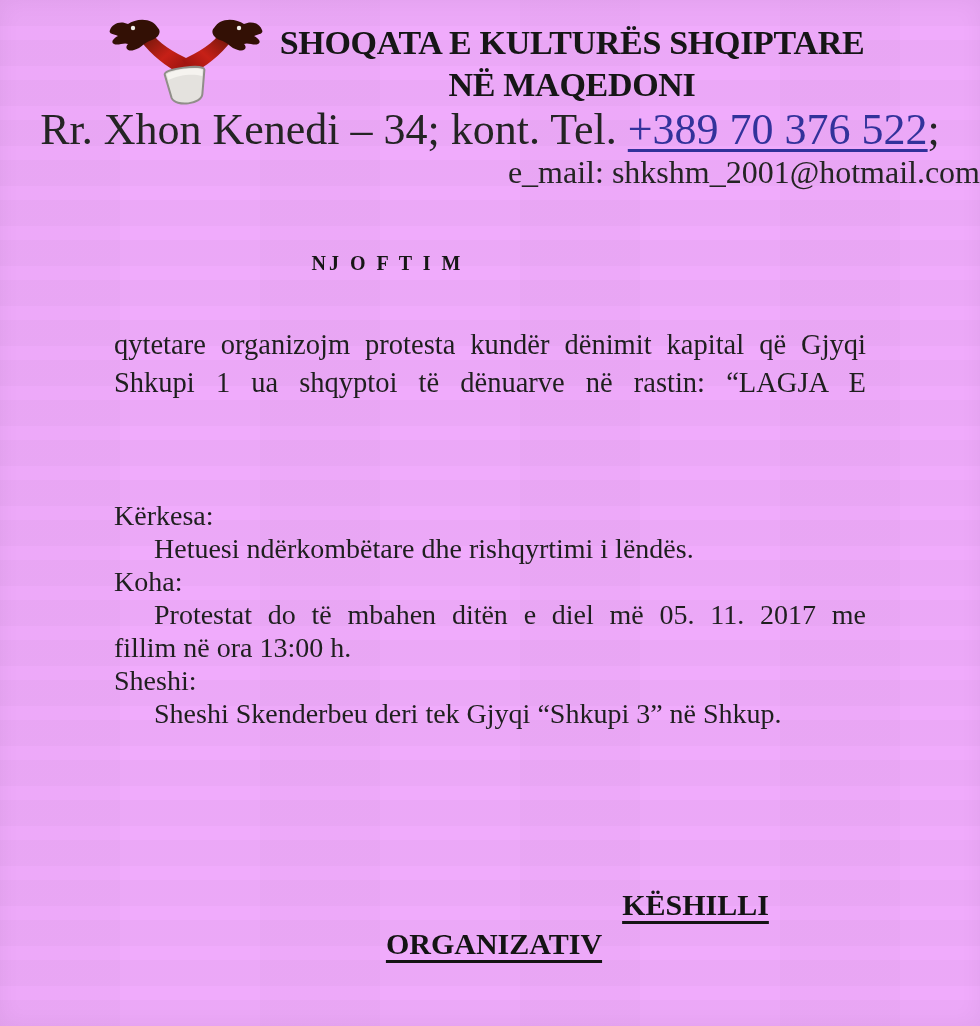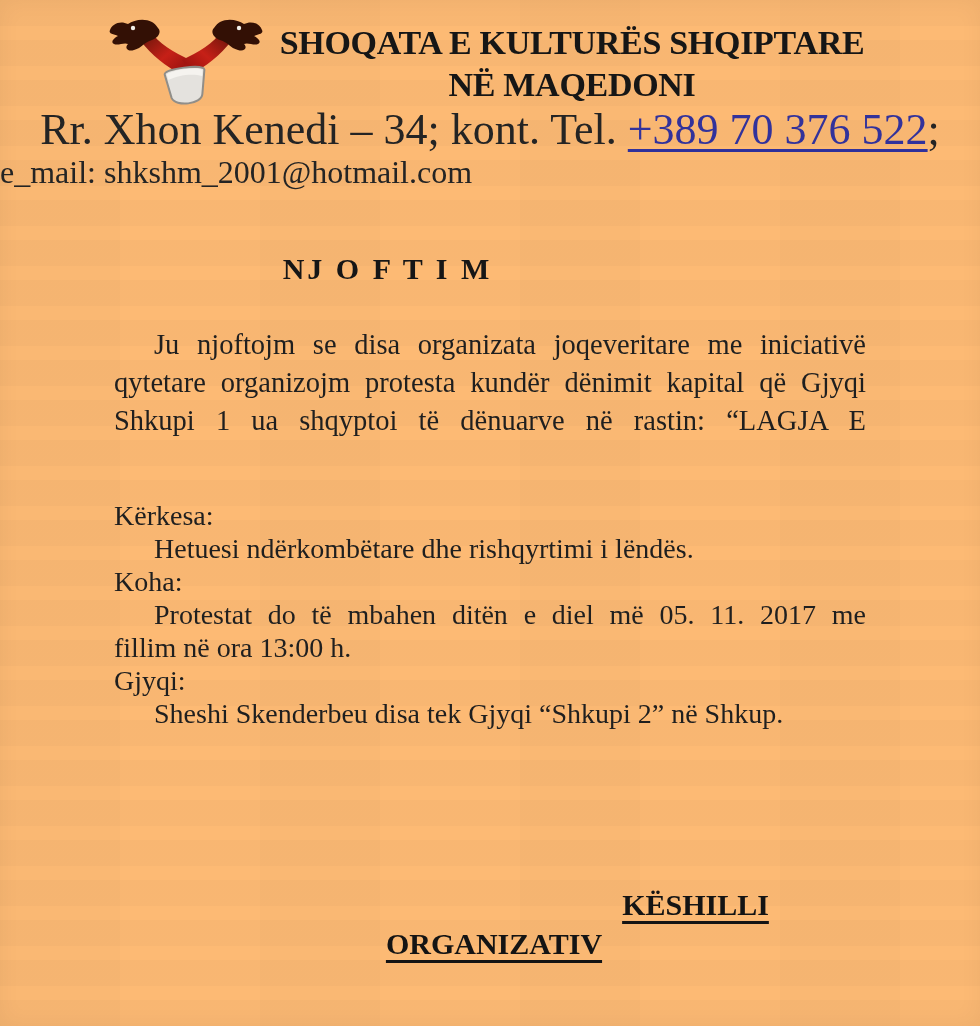--- a/index.html
+++ b/index.html
@@ -1,20 +1,20 @@
 <!DOCTYPE html>
 <html><head>
 <meta charset="utf-8">
 <style>
   html,body { margin:0; padding:0; background:#ffffff; }
   .page {
     position:relative;
     width:980px; height:1026px;
     margin:0 auto;
-    background:#fdba74;
+    background:#f0abfc;
     box-shadow: inset 0 0 22px rgba(0,0,0,0.05);
     overflow:hidden;
     font-family:"Liberation Serif","DejaVu Serif",serif;
     color:#1f1f1f;
   }
   
   .page::before{
     content:""; position:absolute; inset:0; pointer-events:none;
     background:
       repeating-linear-gradient(180deg, rgba(0,0,0,0.018) 0 26px, rgba(0,0,0,0) 26px 40px),
@@ -27,31 +27,31 @@
     position:absolute; left:248px; top:22px; width:648px;
     text-align:center; font-weight:bold; font-size:34px; line-height:42px;
     letter-spacing:-0.3px; color:#161616;
   }
   .contact-line {
     position:absolute; left:0; top:110px; width:980px;
     text-align:center; font-size:44px; line-height:40px; color:#242424;
   }
   .email-line {
     position:absolute; left:0; top:152px; width:980px;
-    text-align:left; font-size:32px; line-height:40px; color:#242424;
+    text-align:right; font-size:32px; line-height:40px; color:#242424;
   }
   .phone-link {
     color:#32329b; text-decoration:underline;
     text-decoration-thickness:3px; text-underline-offset:5px;
     cursor:pointer;
   }
 
   .notice-title {
     position:absolute; left:0; top:252px; width:775px;
-    text-align:center; font-weight:bold; font-size:30px;
+    text-align:center; font-weight:bold; font-size:20px;
     letter-spacing:3px; color:#161616;
   }
 
   .para1 {
     position:absolute; left:114px; top:326px; width:752px;
     font-size:28.5px;
   }
   .para1 .line { line-height:38px; min-height:38px; }
 
   .info-block {
@@ -120,31 +120,30 @@
     <div>NË MAQEDONI</div>
   </div>
 
   <div class="contact-line"><span>Rr. Xhon Kenedi – 34; kont. Tel. </span><span class="phone-link">+389 70 376 522</span><span>;</span></div>
 
   <div class="email-line">e_mail: shkshm_2001@hotmail.com</div>
 
   <div class="notice-title">NJ O F T I M</div>
 
   <div class="para1">
-    <div class="line just indent"><span>Ju njoftojm se disa organizata joqeveritare me iniciativë</span><b></b><span></span></div>
     <div class="line just"><span>qytetare organizojm protesta kundër dënimit kapital që Gjyqi</span><b></b><span></span></div>
     <div class="line just"><span>Shkupi 1 ua shqyptoi të dënuarve në rastin: </span><b>“LAGJA E</b><span></span></div>
   </div>
 
   <div class="info-block">
     <div class="line">Kërkesa:</div>
     <div class="line indent">Hetuesi ndërkombëtare dhe rishqyrtimi i lëndës.</div>
     <div class="line">Koha:</div>
     <div class="line just indent">Protestat do të mbahen ditën e diel më 05. 11. 2017 me</div>
     <div class="line">fillim në ora 13:00 h.</div>
-    <div class="line">Gjyqi:</div>
-    <div class="line indent"><b>Sheshi Skenderbeu</b><span> disa tek </span><b>Gjyqi “Shkupi 2”</b><span> në Shkup.</span></div>
+    <div class="line">Sheshi:</div>
+    <div class="line indent"><b>Sheshi Skenderbeu</b><span> deri tek </span><b>Gjyqi “Shkupi 3”</b><span> në Shkup.</span></div>
   </div>
 
 
   <p class="signature"><span class="sig-word">KËSHILLI</span> <span class="sig-word">ORGANIZATIV</span></p>
 
 </div>
 
 </body></html>

